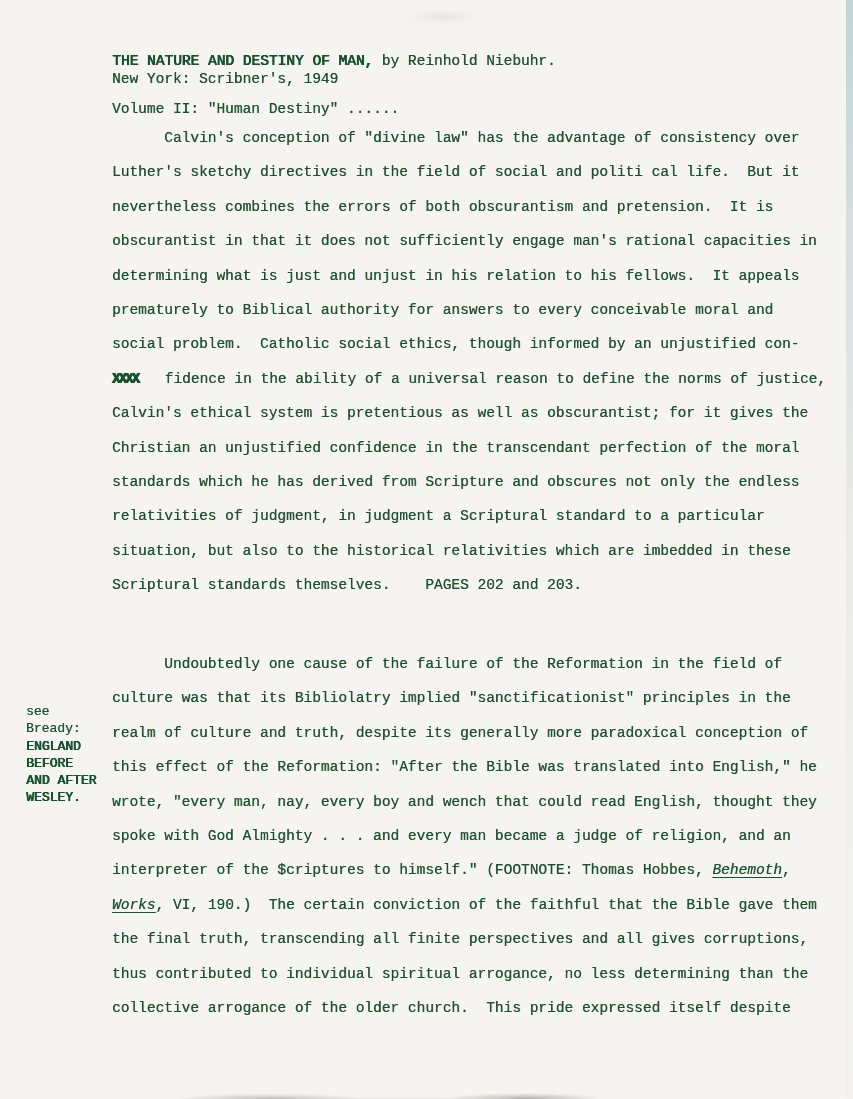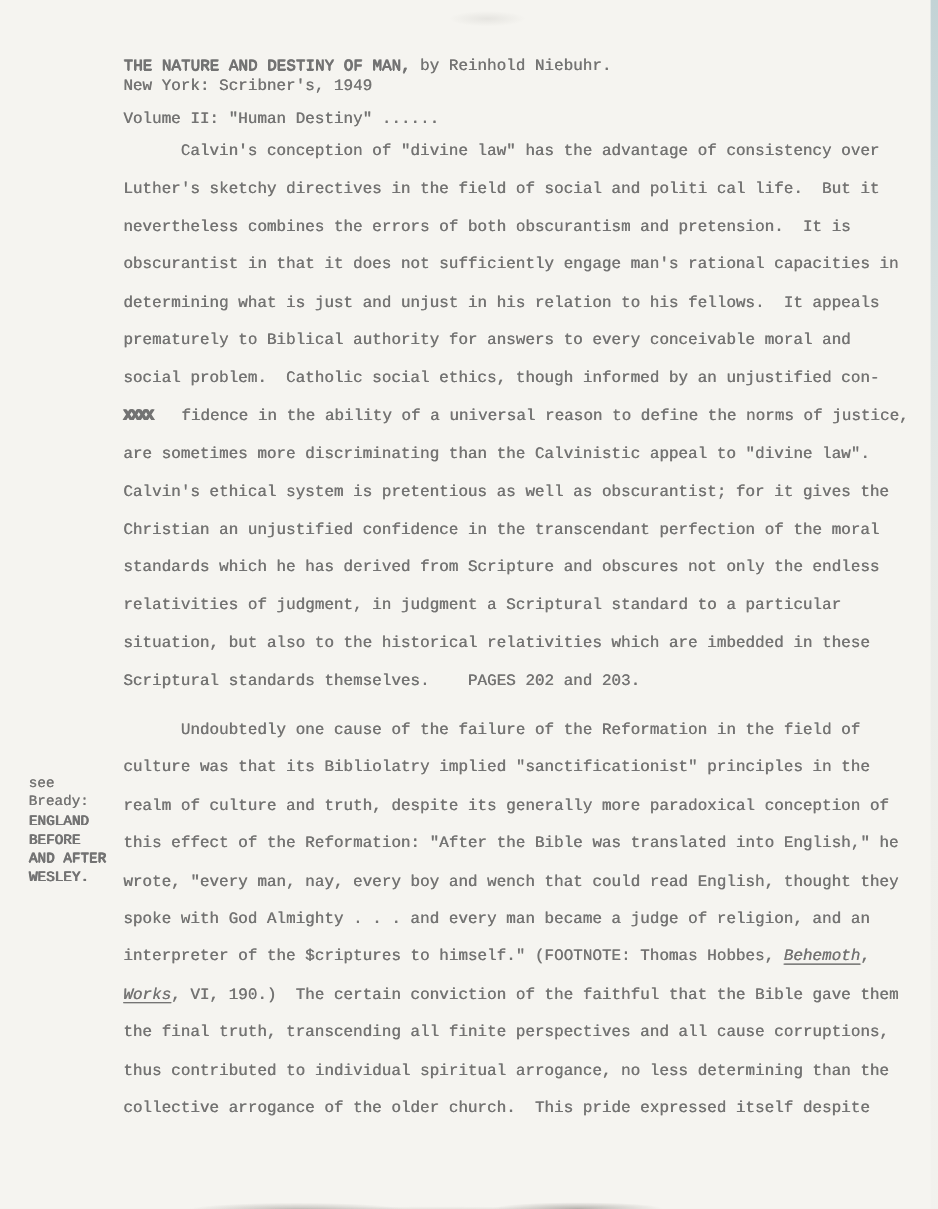--- a/index.html
+++ b/index.html
@@ -3,21 +3,21 @@
 <meta charset="utf-8">
 <style>
   html,body { margin:0; padding:0; background:#e8e8e6; }
   .page {
     position:relative;
     width:853px; height:1099px;
     margin:0 auto;
     background:#f5f4f0;
     overflow:hidden;
     font-family:"Liberation Mono","DejaVu Sans Mono",monospace;
-    color:#737373;
+    color:#14532d;
   }
   .line { white-space:pre; }
   .typed { text-shadow:0.4px 0 0 rgba(27,25,22,0.55); }
   .heavy { text-shadow:0.8px 0 0 currentColor, 0.4px 0.3px 0 currentColor; }
 
   .header-block {
     position:absolute; left:112px; top:53px;
     font-size:14.5px; line-height:17.8px;
   }
   .volume-block {
@@ -89,21 +89,20 @@
 
   <div class="para typed" id="para1">
     <div class="line">      Calvin's conception of "divine law" has the advantage of consistency over</div>
     <div class="line">Luther's sketchy directives in the field of social and politi cal life.  But it</div>
     <div class="line">nevertheless combines the errors of both obscurantism and pretension.  It is</div>
     <div class="line">obscurantist in that it does not sufficiently engage man's rational capacities in</div>
     <div class="line">determining what is just and unjust in his relation to his fellows.  It appeals</div>
     <div class="line">prematurely to Biblical authority for answers to every conceivable moral and</div>
     <div class="line">social problem.  Catholic social ethics, though informed by an unjustified con-</div>
     <div class="line"><span class="strikeout">XXXX</span><span> fidence in the ability of a universal reason to define the norms of justice,</span></div>
-    <div class="line">are sometimes more discriminating than the Calvinistic appeal to "divine law".</div>
     <div class="line">Calvin's ethical system is pretentious as well as obscurantist; for it gives the</div>
     <div class="line">Christian an unjustified confidence in the transcendant perfection of the moral</div>
     <div class="line">standards which he has derived from Scripture and obscures not only the endless</div>
     <div class="line">relativities of judgment, in judgment a Scriptural standard to a particular</div>
     <div class="line">situation, but also to the historical relativities which are imbedded in these</div>
     <div class="line">Scriptural standards themselves.    PAGES 202 and 203.</div>
   </div>
 
   <div class="margin-note typed">
     <div class="line">see</div>
@@ -116,21 +115,21 @@
 
   <div class="para typed" id="para2">
     <div class="line">      Undoubtedly one cause of the failure of the Reformation in the field of</div>
     <div class="line">culture was that its Bibliolatry implied "sanctificationist" principles in the</div>
     <div class="line">realm of culture and truth, despite its generally more paradoxical conception of</div>
     <div class="line">this effect of the Reformation: "After the Bible was translated into English," he</div>
     <div class="line">wrote, "every man, nay, every boy and wench that could read English, thought they</div>
     <div class="line">spoke with God Almighty . . . and every man became a judge of religion, and an</div>
     <div class="line"><span>interpreter of the $criptures to himself." (FOOTNOTE: Thomas Hobbes, </span><span class="u">Behemoth</span><span>,</span></div>
     <div class="line"><span class="u">Works</span><span>, VI, 190.)  The certain conviction of the faithful that the Bible gave them</span></div>
-    <div class="line">the final truth, transcending all finite perspectives and all cause corruptions,</div>
+    <div class="line">the final truth, transcending all finite perspectives and all gives corruptions,</div>
     <div class="line">thus contributed to individual spiritual arrogance, no less determining than the</div>
     <div class="line">collective arrogance of the older church.  This pride expressed itself despite</div>
   </div>
 
   <div class="scan-smudge-bottom"></div>
   <div class="scan-edge"></div>
 
 </div>
 
 </body></html>

